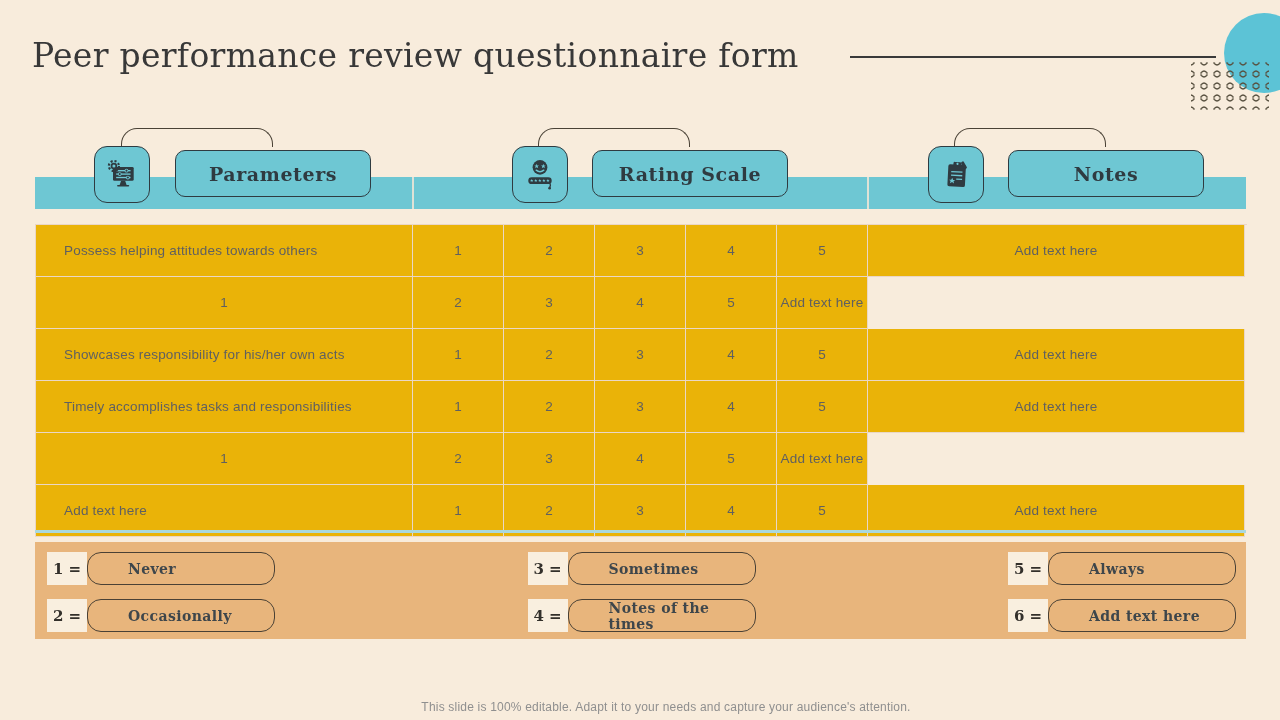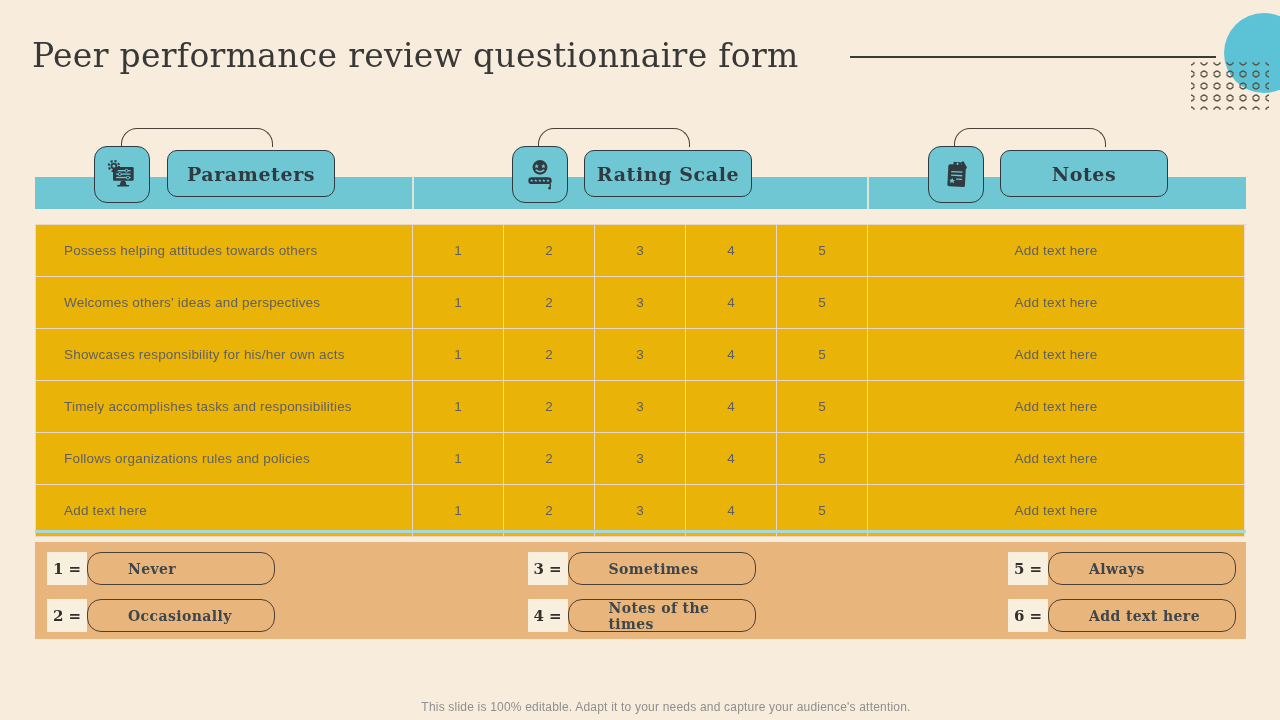--- a/index.html
+++ b/index.html
@@ -21,23 +21,23 @@
     background-size:13px 12px;background-position:center;
   }
   
   .band{position:absolute;left:35px;top:177px;width:1211px;height:32px;background:#6ec7d3;}
   .band-divider{position:absolute;top:0;width:2px;height:32px;background:#f3e6d6;opacity:.85;}
   .hdr-icon{
     position:absolute;width:56px;height:57px;border-radius:13px;background:#6ec7d3;
     border:1.6px solid #2f3b41;box-sizing:border-box;display:flex;align-items:center;justify-content:center;
   }
   .hdr-label{
-    position:absolute;width:168px;height:47px;border-radius:10px;background:#6ec7d3;
+    position:absolute;width:196px;height:47px;border-radius:10px;background:#6ec7d3;
     border:1.6px solid #2f3b41;box-sizing:border-box;display:flex;align-items:center;justify-content:center;
-    font-family:"DejaVu Serif",serif;font-weight:700;font-size:19px;color:#2f3b41;letter-spacing:.6px;
+    font-family:"DejaVu Serif",serif;font-weight:700;font-size:19px;color:#2f3b41;letter-spacing:.6px;margin-left:8px;
   }
   .hdr-arc{
     position:absolute;height:19px;width:152px;box-sizing:border-box;
     border:1.5px solid #4a4236;border-bottom:none;border-radius:16px 16px 0 0;
   }
   
   .qtable{position:absolute;left:35px;top:224px;width:1211px;border-top:1px solid #ead7c7;border-left:1px solid #ead7c7;}
   .t-row{display:grid;grid-template-columns:377px repeat(5,91px) 377px;}
   .cell{
     height:51px;background:#eab308;border-right:1px solid #ead7c7;border-bottom:1px solid #ead7c7;
@@ -145,21 +145,20 @@
     <div class="t-row">
       <div class="cell param">Possess helping attitudes towards others</div>
       <div class="cell">1</div>
       <div class="cell">2</div>
       <div class="cell">3</div>
       <div class="cell">4</div>
       <div class="cell">5</div>
       <div class="cell">Add text here</div>
     </div>
     <div class="t-row">
-      <div class="cell param">Welcomes others' ideas and perspectives</div>
       <div class="cell">1</div>
       <div class="cell">2</div>
       <div class="cell">3</div>
       <div class="cell">4</div>
       <div class="cell">5</div>
       <div class="cell">Add text here</div>
     </div>
     <div class="t-row">
       <div class="cell param">Showcases responsibility for his/her own acts</div>
       <div class="cell">1</div>
@@ -172,21 +171,20 @@
     <div class="t-row">
       <div class="cell param">Timely accomplishes tasks and responsibilities</div>
       <div class="cell">1</div>
       <div class="cell">2</div>
       <div class="cell">3</div>
       <div class="cell">4</div>
       <div class="cell">5</div>
       <div class="cell">Add text here</div>
     </div>
     <div class="t-row">
-      <div class="cell param">Follows organizations rules and policies</div>
       <div class="cell">1</div>
       <div class="cell">2</div>
       <div class="cell">3</div>
       <div class="cell">4</div>
       <div class="cell">5</div>
       <div class="cell">Add text here</div>
     </div>
     <div class="t-row">
       <div class="cell param">Add text here</div>
       <div class="cell">1</div>

